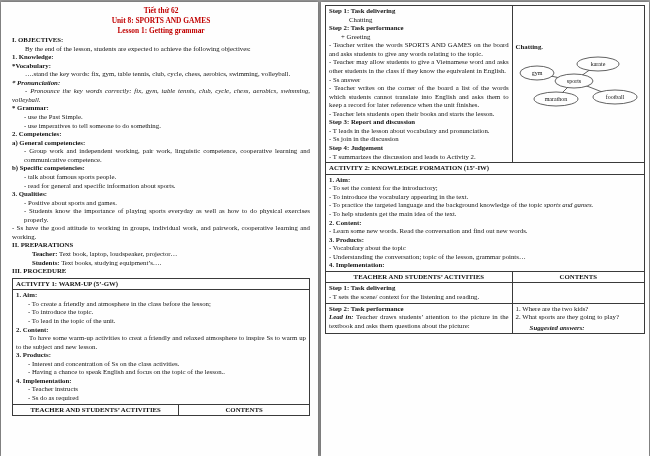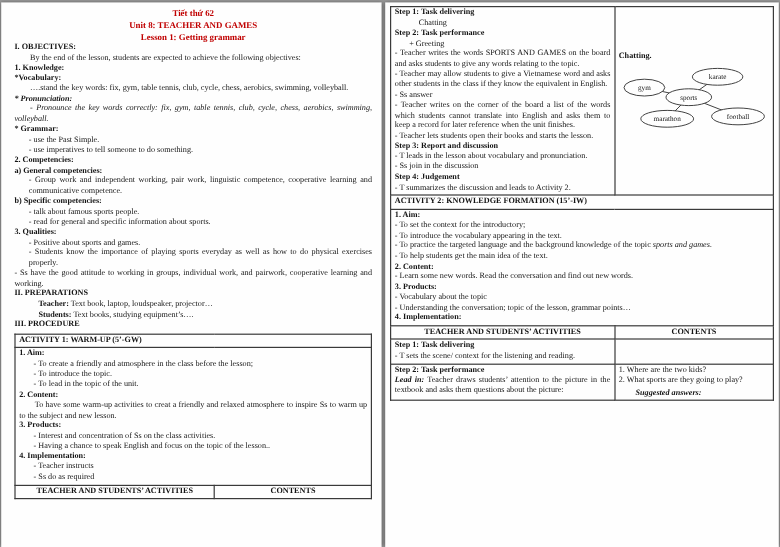--- a/index.html
+++ b/index.html
@@ -35,21 +35,21 @@
   .diagram ellipse { fill:#fefefe; stroke:#3a3a3a; stroke-width:0.8; }
   .diagram line { stroke:#3a3a3a; stroke-width:0.8; }
 
   .sug { font-style:italic; font-weight:bold; padding-left:14px; margin-top:2px; }
 </style>
 </head>
 <body>
 
 <div class="page left-page">
   <div class="title">Tiết thứ 62</div>
-  <div class="title">Unit 8: TEACHER AND GAMES</div>
+  <div class="title">Unit 8: SPORTS AND GAMES</div>
   <div class="title">Lesson 1: Getting grammar</div>
 
   <div class="h">I. OBJECTIVES:</div>
   <div class="p ind">By the end of the lesson, students are expected to achieve the following objectives:</div>
 
   <div class="h">1. Knowledge:</div>
   <div class="h">*Vocabulary:</div>
   <div class="p ind">….stand the key words: fix, gym, table tennis, club, cycle, chess, aerobics, swimming, volleyball.</div>
 
   <div class="h i">* Pronunciation:</div>

